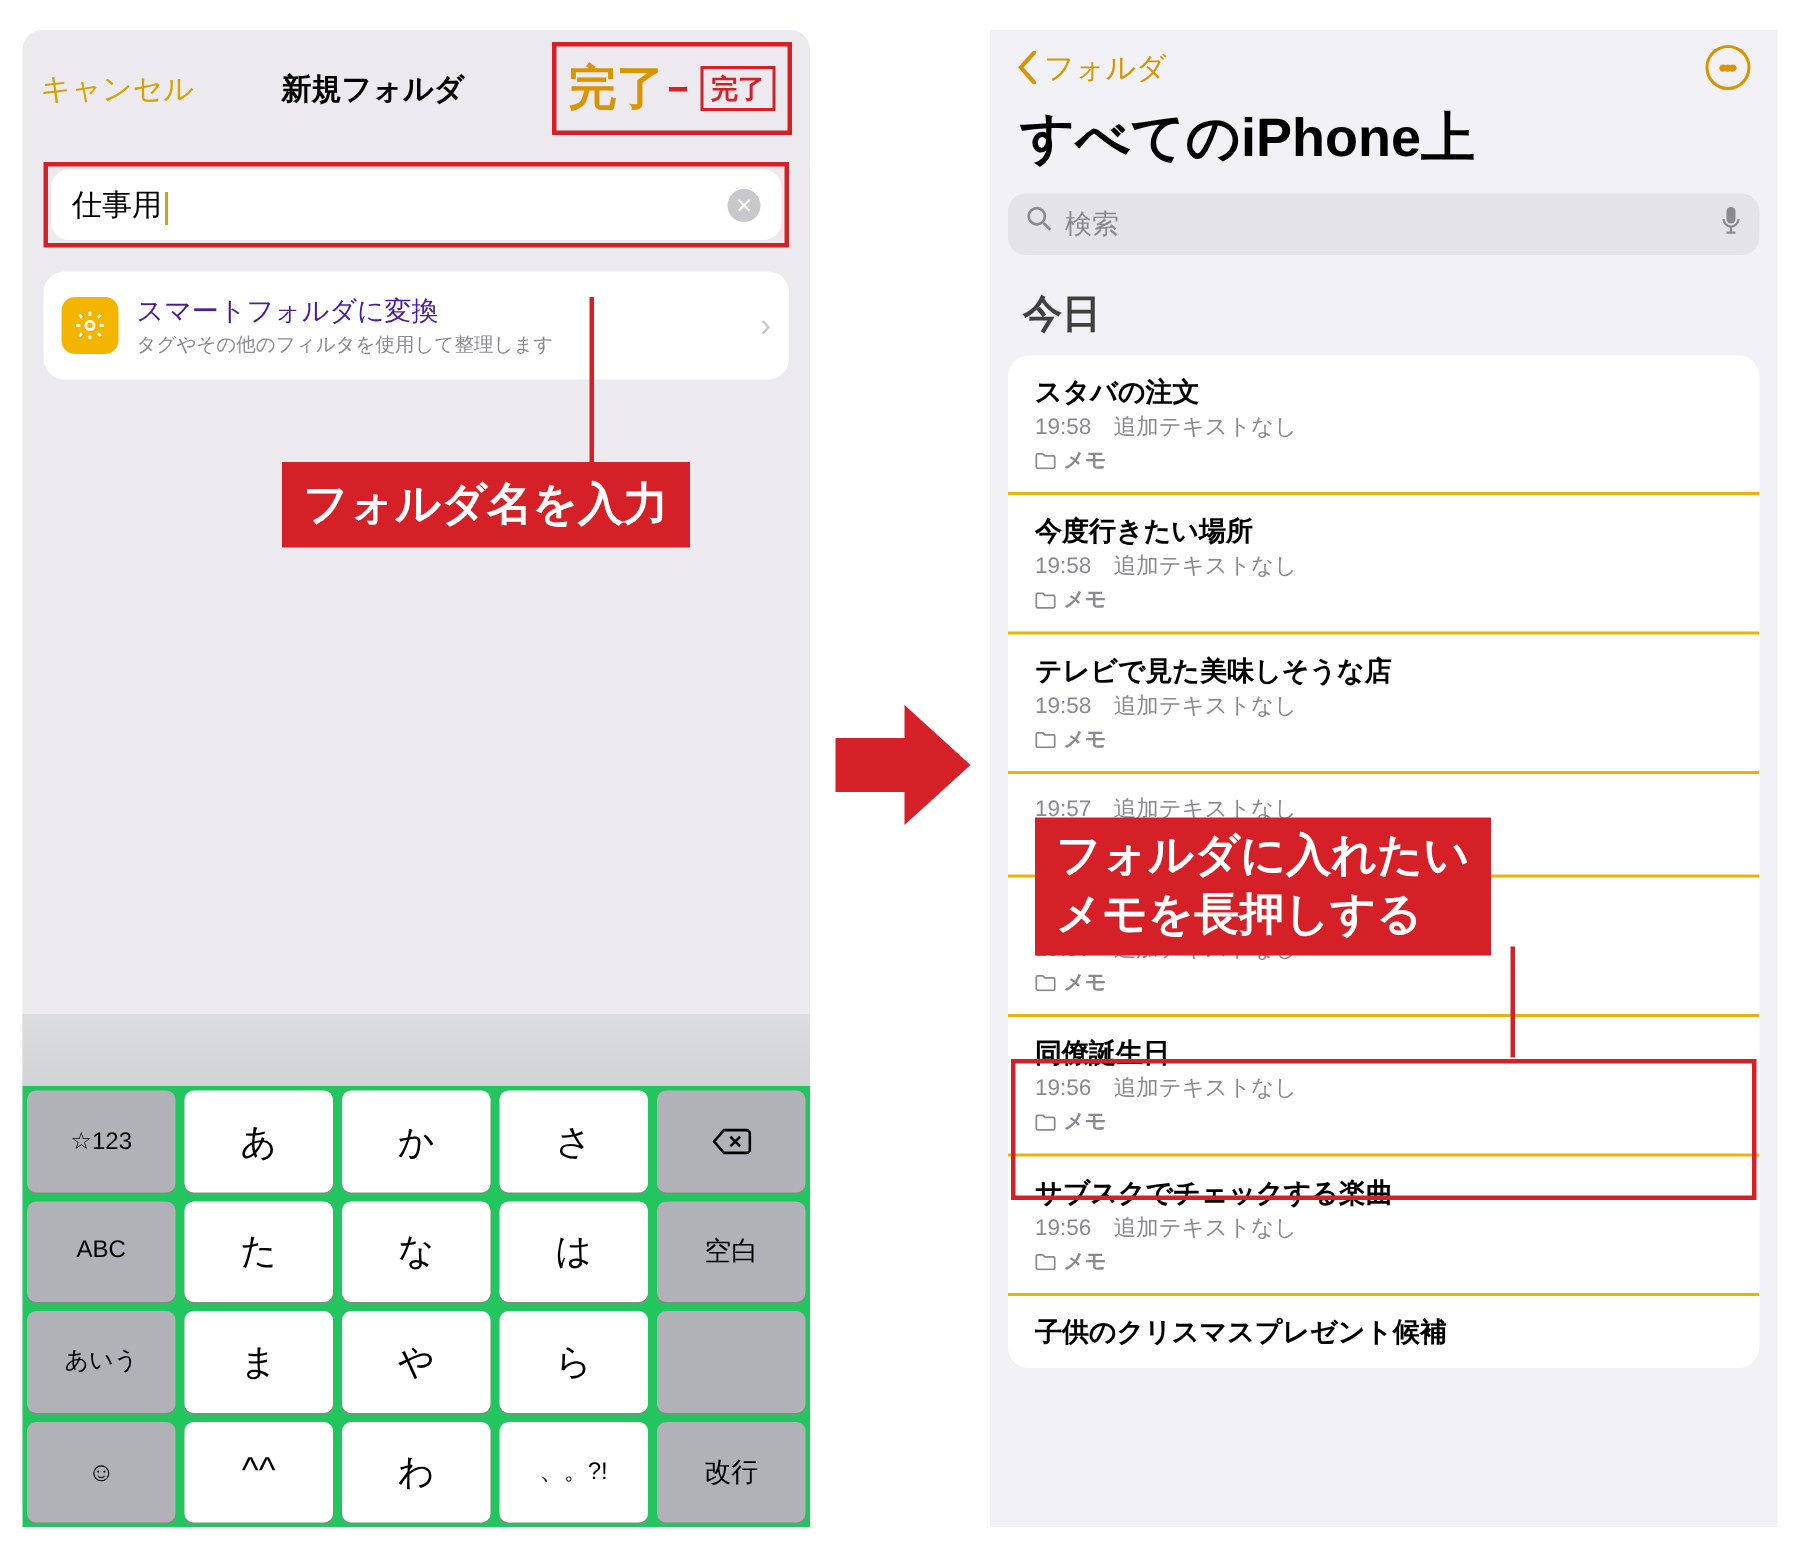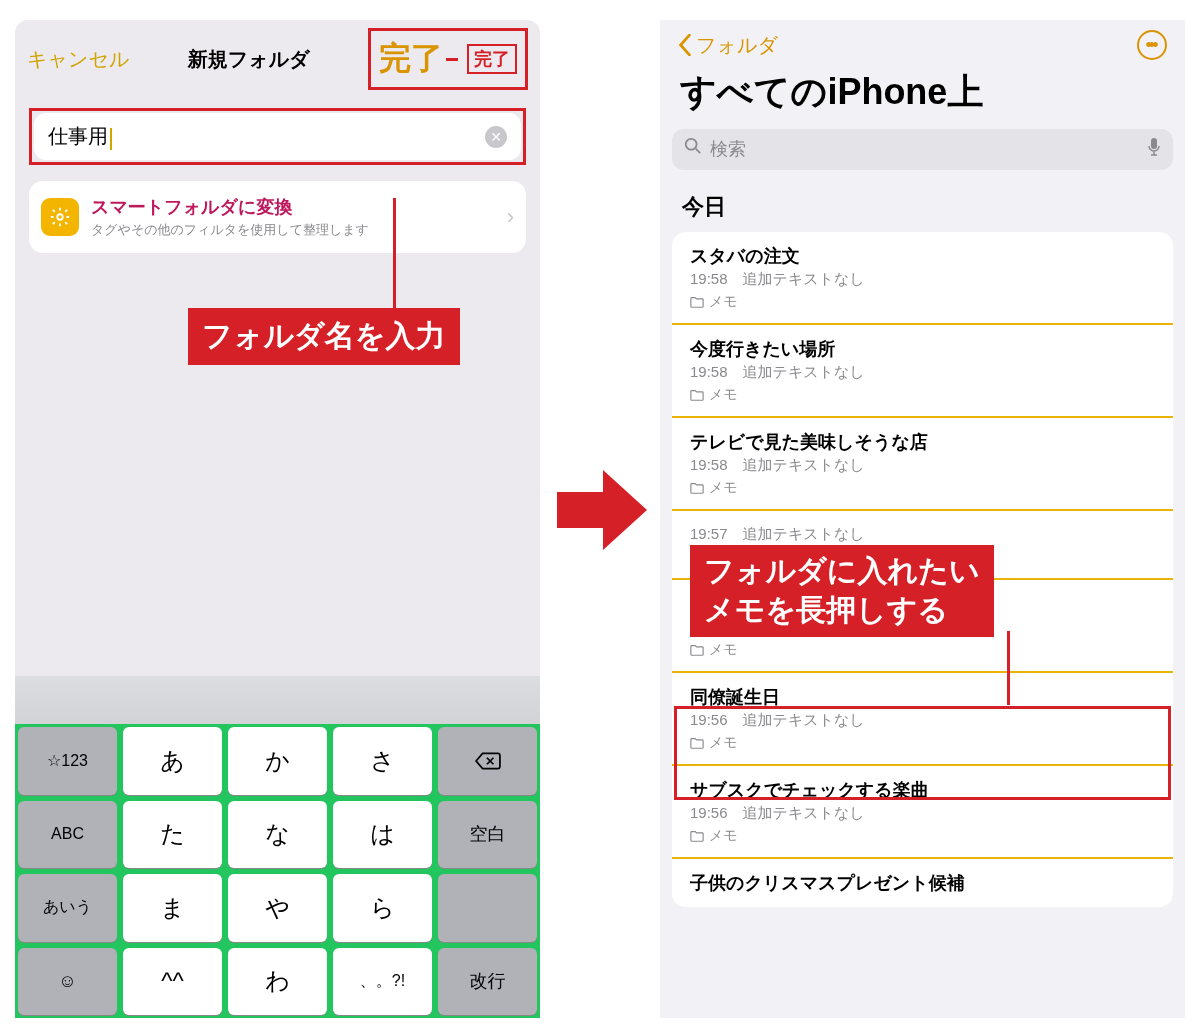--- a/index.html
+++ b/index.html
@@ -85,21 +85,21 @@
     display:flex;
     align-items:center;
     padding: 14px 12px;
   }
   .smart-icon {
     width: 38px; height:38px; border-radius:9px;
     background:#f3b500; display:flex; align-items:center; justify-content:center;
     color:#fff; font-size:20px; margin-right:12px;
   }
   .smart-txt { flex:1; }
-  .smart-title { font-size:18px; font-weight:700; color:#be185d;}
+  .smart-title { font-size:18px; font-weight:400; color:#4c1d95;}
   .smart-sub   { font-size:13px; color:#8a8a8e; margin-top:2px;}
   .smart-chev  { color:#c7c7cc; font-size:22px; }
 
   .callout-left {
     position:absolute;
     top: 288px;
     right: 14px;
     width: 338px;
   }
   .callout-left-line {
@@ -158,37 +158,37 @@
   }
   .nr-search {
     margin: 4px 12px 10px;
     background:#e3e3e8; border-radius:12px;
     display:flex; align-items:flex-start; padding: 8px 12px;
   }
   .nr-search-icon { color:#8a8a8e; font-size:18px; margin-right:8px;}
   .nr-search-ph { flex:1; color:#8a8a8e; font-size:18px;}
   .nr-mic { color:#8a8a8e; font-size:18px;}
 
-  .section-title { font-size:22px; font-weight:700; padding: 12px 22px 10px; color:#000000; }
+  .section-title { font-size:26px; font-weight:700; padding: 12px 22px 10px; color:#404040; }
 
   .notes-list {
     margin: 0 12px;
     background:#fff;
     border-radius:14px;
     overflow:hidden;
   }
   .note {
     padding: 12px 18px 12px;
     border-bottom:2px solid #eab308;
     position:relative;
   }
   .note:last-child { border-bottom:none;}
   .note-title { font-size:18px; font-weight:700; color:#000;}
   .note-sub { font-size:15px; color:#8a8a8e; margin-top:2px;}
-  .note-folder { font-size:14px; color:#8a8a8e; margin-top:4px; display:flex; align-items:center;}
+  .note-folder { font-size:14px; color:#8a8a8e; margin-top:4px; display:flex; align-items:center;font-weight:bold;}
   .note-folder svg { width:14px; height:12px; margin-right:5px;}
 
   .callout-right {
     position:absolute;
     top: 525px;
     left: 30px; right:30px;
   }
   .callout-right .callout-box {
     font-size:30px; line-height:1.3;
     padding: 6px 14px 8px;

